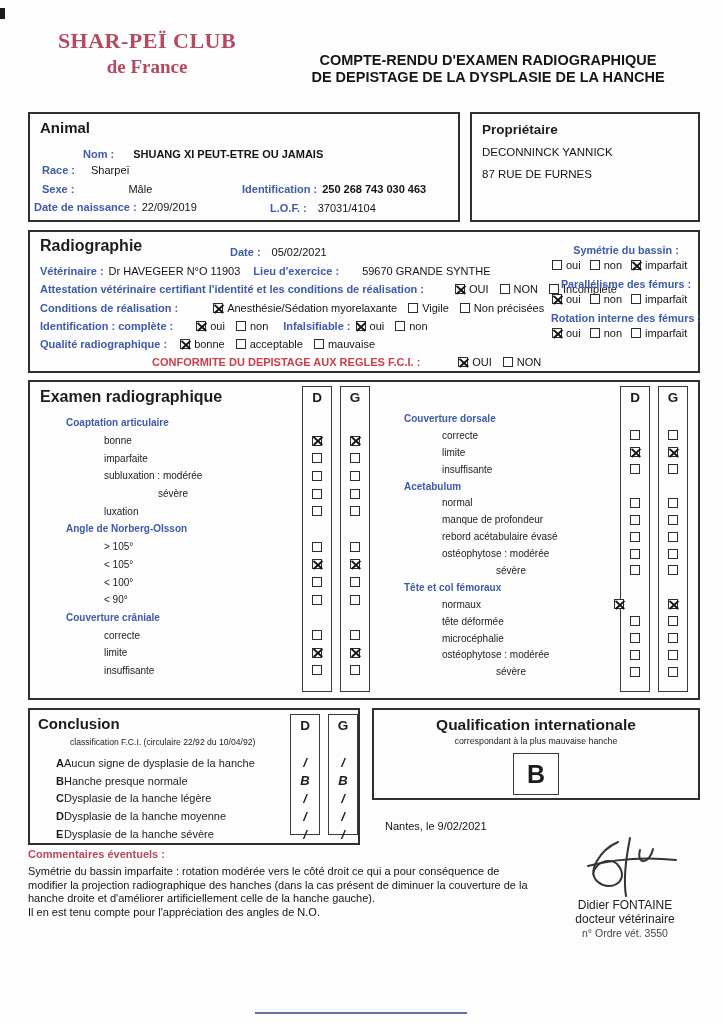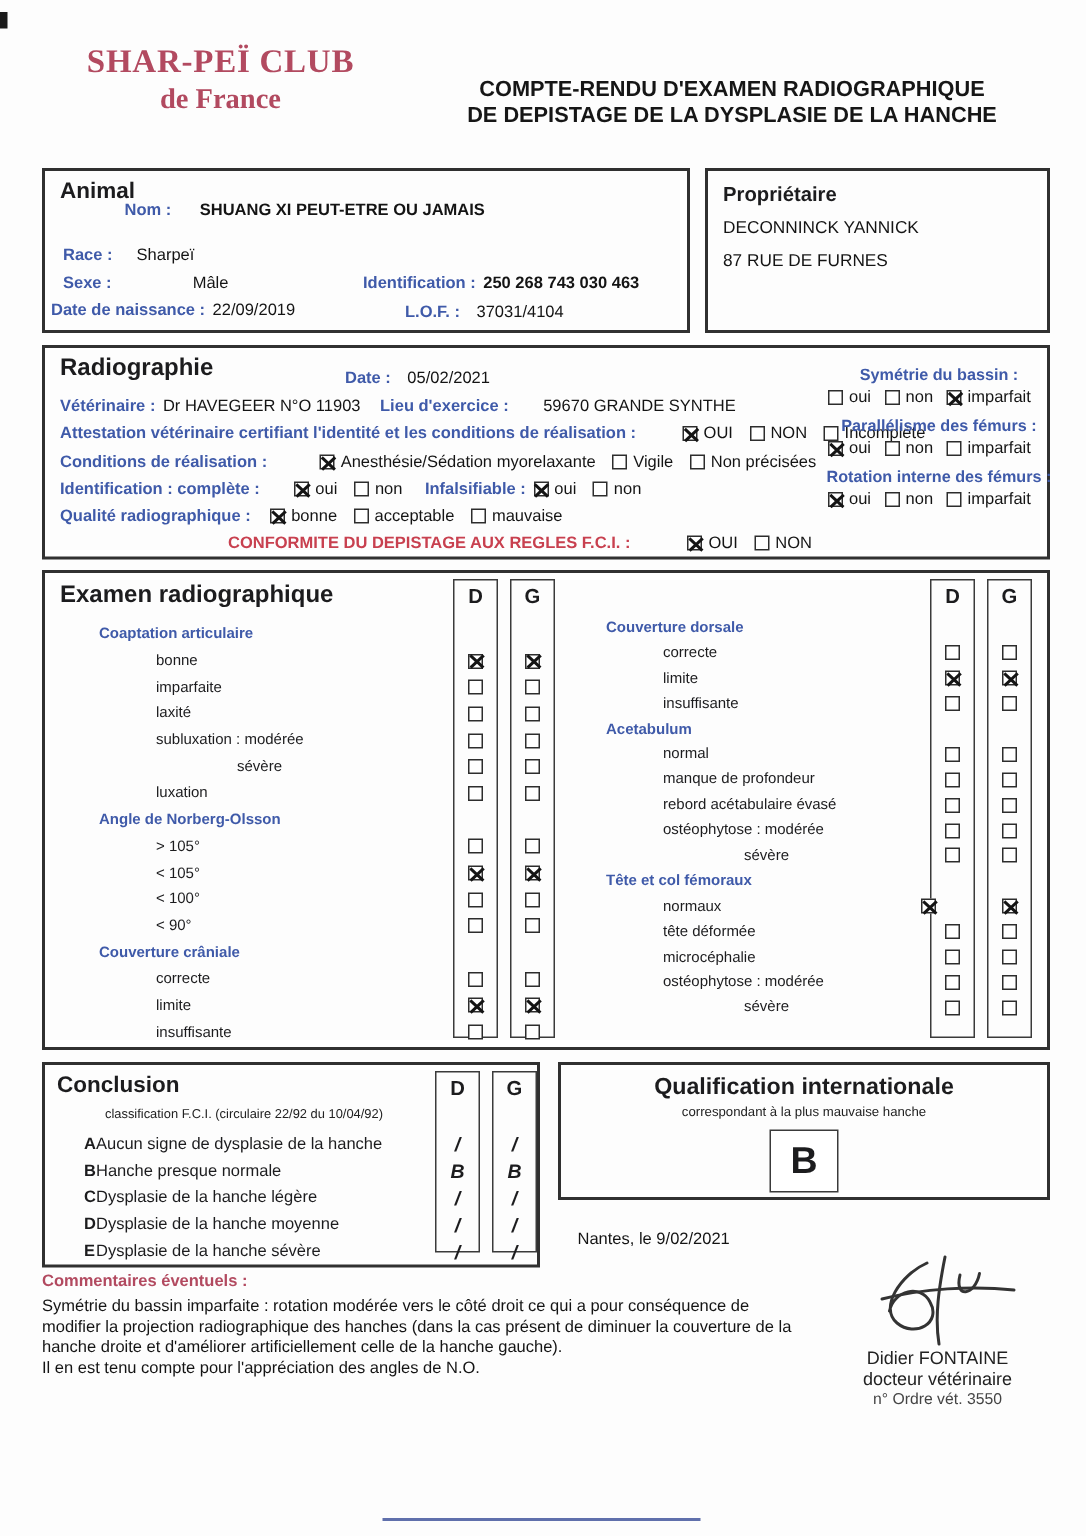--- a/index.html
+++ b/index.html
@@ -96,21 +96,21 @@
     <div class="l1">SHAR-PEÏ CLUB</div>
     <div class="l2">de France</div>
   </div>
   <div class="doc-title">
     <div>COMPTE-RENDU D'EXAMEN RADIOGRAPHIQUE</div>
     <div>DE DEPISTAGE DE LA DYSPLASIE DE LA HANCHE</div>
   </div>
 
   <div class="box" style="left:28px;top:112px;width:432px;height:110px;">
     <div style="position:absolute;left:10px;top:5px;font-size:15px;font-weight:bold;">Animal</div>
-    <div class="row" style="left:12px;top:20px;padding-left:41px;">
+    <div class="row" style="left:12px;top:34px;padding-left:41px;">
       <span class="bl">Nom :</span>
       <span class="val b" style="margin-left:14px;">SHUANG XI PEUT-ETRE OU JAMAIS</span>
     </div>
     <div class="row" style="left:12px;top:50px;">
       <span class="bl">Race :</span>
       <span class="val" style="margin-left:11px;">Sharpeï</span>
     </div>
     <div class="row" style="left:12px;top:69px;gap:44px;">
       <span class="bl">Sexe :</span>
       <span class="val" style="margin-left:10px;">Mâle</span>
@@ -305,29 +305,20 @@
             <span class="exlab">bonne</span>
             <span class="excell dcell">
               <span class="cb checked"></span>
             </span>
             <span class="excell">
               <span class="cb checked"></span>
             </span>
           </div>
           <div class="exrow itm" style="height: 17.7px;">
             <span class="exlab">imparfaite</span>
-            <span class="excell dcell">
-              <span class="cb"></span>
-            </span>
-            <span class="excell">
-              <span class="cb"></span>
-            </span>
-          </div>
-          <div class="exrow itm" style="height: 17.7px;">
-            <span class="exlab">laxité</span>
             <span class="excell dcell">
               <span class="cb"></span>
             </span>
             <span class="excell">
               <span class="cb"></span>
             </span>
           </div>
           <div class="exrow itm" style="height: 17.7px;">
             <span class="exlab">subluxation : modérée</span>
             <span class="excell dcell">

